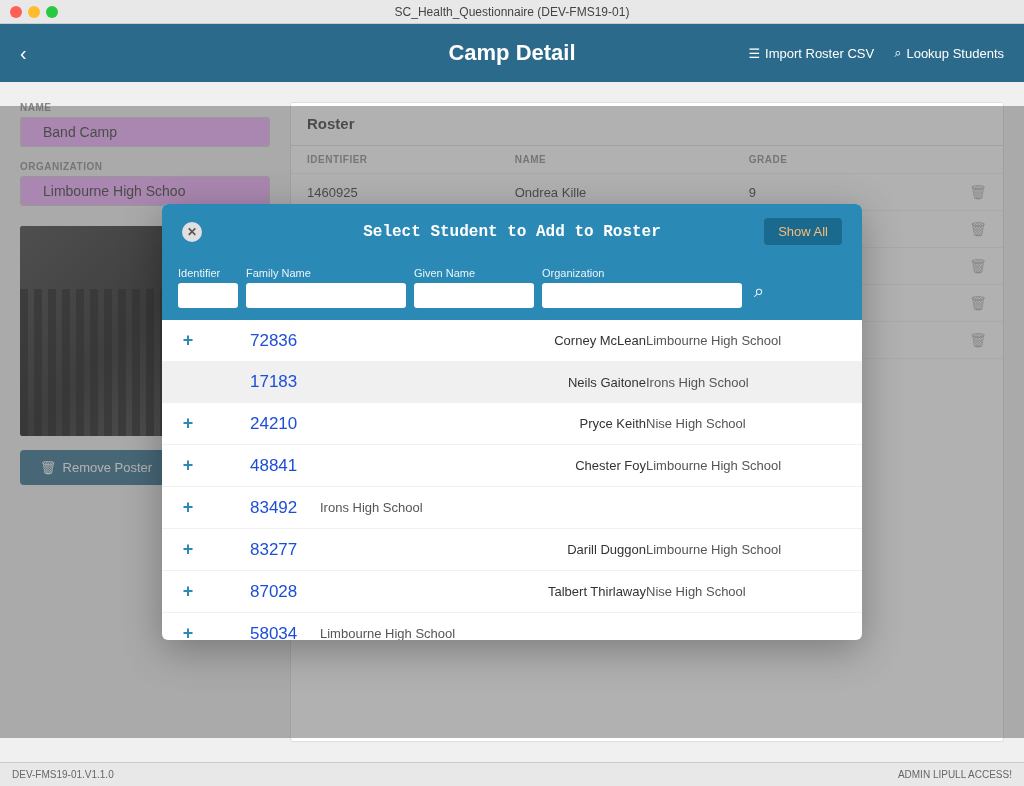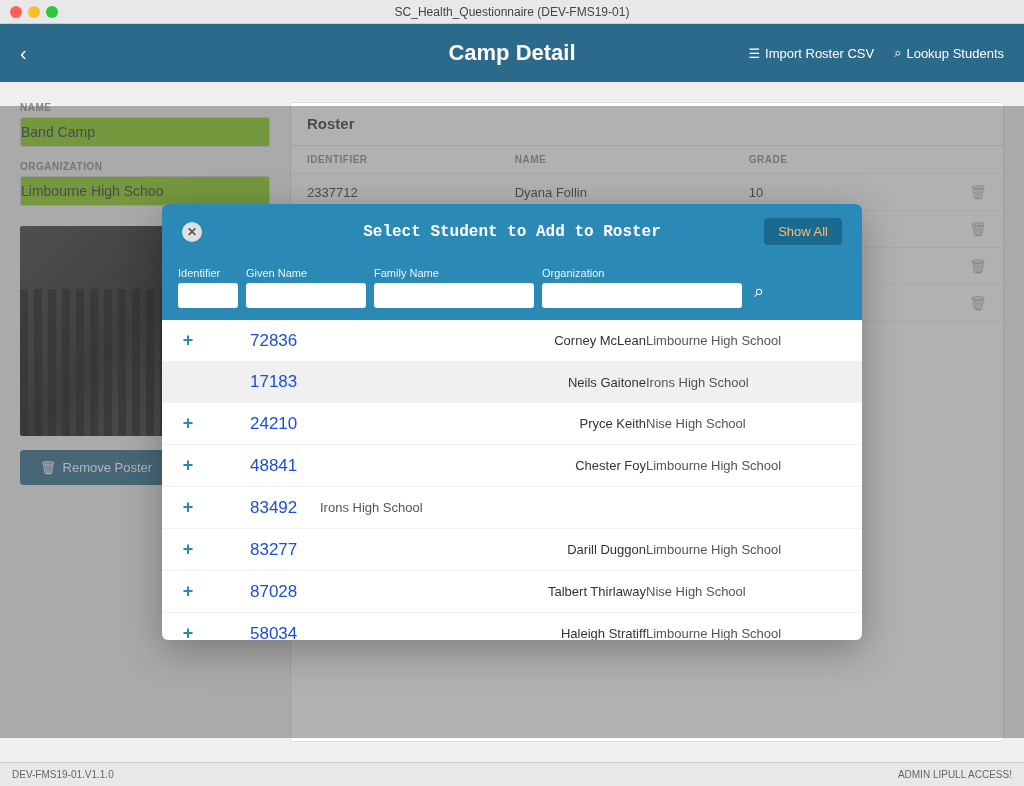--- a/index.html
+++ b/index.html
@@ -98,24 +98,24 @@
       font-size: 10px;
       font-weight: 600;
       color: #888;
       text-transform: uppercase;
       letter-spacing: 0.5px;
       margin-bottom: 4px;
       margin-top: 14px;
     }
     .field-label:first-child { margin-top: 0; }
     .field-input {
-      background: #84cc16;
+      background: #f0abfc;
       border: 1px solid #ccc;
       border-radius: 3px;
-      padding: 6px 0;
+      padding: 6px 22px;
       font-size: 14px;
       color: #333;
       width: 100%;
     }
     .camp-photo {
       width: 220px;
       height: 210px;
       background: #555;
       margin-top: 20px;
       border-radius: 3px;
@@ -421,20 +421,26 @@
     <table class="roster-table">
       <thead>
         <tr>
           <th>IDENTIFIER</th>
           <th>NAME</th>
           <th>GRADE</th>
           <th></th>
         </tr>
       </thead>
       <tbody id="roster-body">
+      <tr>
+      <td>1460925</td>
+      <td>Ondrea Kille</td>
+      <td>9</td>
+      <td><span class="delete-icon">🗑</span></td>
+    </tr>
           <tr>
       <td>2337712</td>
       <td>Dyana Follin</td>
       <td>10</td>
       <td><span class="delete-icon">🗑</span></td>
     </tr>
           <tr>
       <td></td>
       <td></td>
       <td></td>
@@ -464,26 +470,26 @@
         <span class="modal-title">Select Student to Add to Roster</span>
         <button class="modal-show-all">Show All</button>
       </div>
 
       <div class="modal-search">
         <div class="search-field">
           <span class="search-label">Identifier</span>
           <input class="search-input search-input-id" type="text" style="">
         </div>
         <div class="search-field">
+          <span class="search-label">Family Name</span>
+          <input class="search-input search-input-family" type="text" style="">
+        </div>
+        <div class="search-field">
           <span class="search-label">Given Name</span>
           <input class="search-input search-input-given" type="text" style="">
-        </div>
-        <div class="search-field">
-          <span class="search-label">Family Name</span>
-          <input class="search-input search-input-family" type="text" style="">
         </div>
         <div class="search-field">
           <span class="search-label">Organization</span>
           <input class="search-input search-input-org" type="text" style="">
         </div>
         <button class="search-btn">⌕</button>
       </div>
 
       <div class="modal-list" id="student-list">
       <div class="student-row">
@@ -523,21 +529,20 @@
     </div>
           <div class="student-row">
       <span class="add-btn">+</span>
       <span class="student-id">87028</span>
       <span class="student-name">Talbert Thirlaway</span>
       <span class="student-org">Nise High School</span>
     </div>
           <div class="student-row">
       <span class="add-btn">+</span>
       <span class="student-id">58034</span>
-      <span class="student-name">Haleigh Stratiff</span>
       <span class="student-org">Limbourne High School</span>
     </div>
         </div>
     </div>
   </div>
 
 </div>
 
 <div class="status-bar">
   <span>DEV-FMS19-01.V1.1.0</span>

